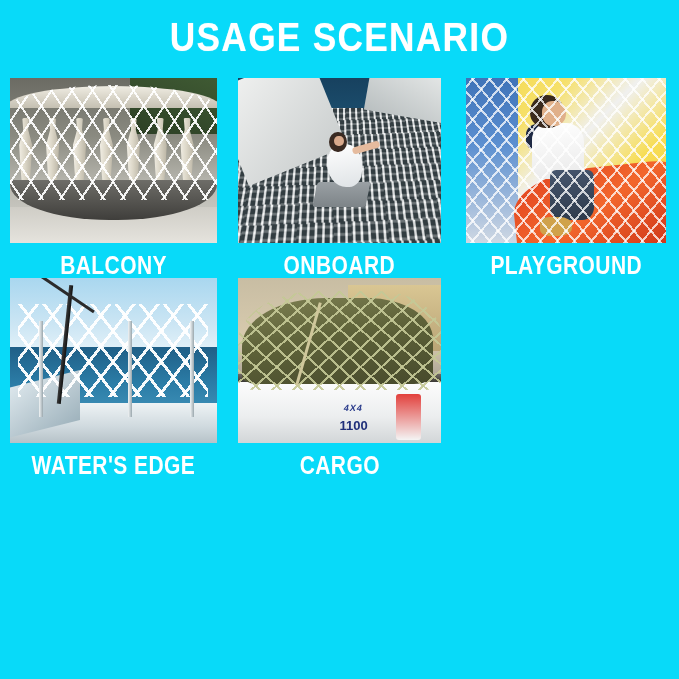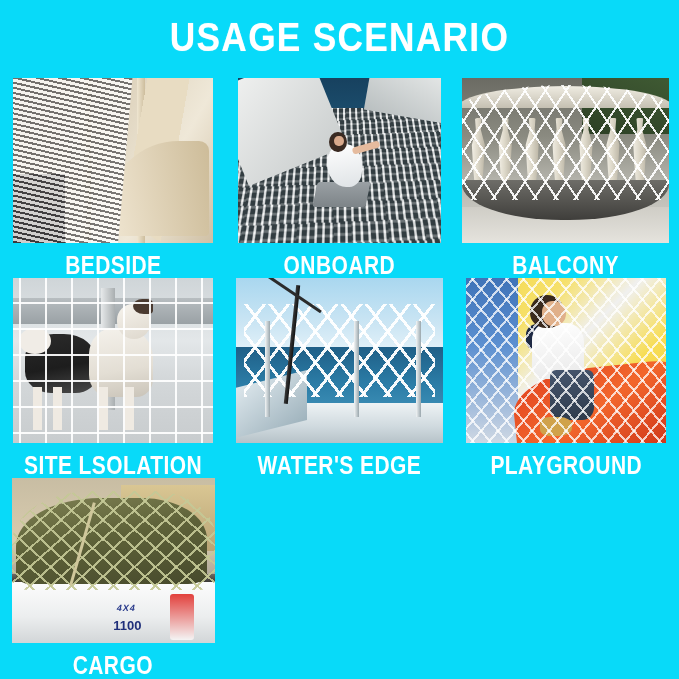--- a/index.html
+++ b/index.html
@@ -261,119 +261,89 @@
 </head>
 <body>
 
 <div id="poster">
 
   <div id="poster-title">USAGE SCENARIO</div>
 
   <div id="grid">
 
 
-    <div class="cell cell-1">
-      <div class="photo">
-        <div class="layer bd-bg"></div>
-        <div class="bd-post" style="left:34%;top:0;width:5%;height:100%;"></div>
-        <div class="bd-post" style="left:62%;top:0;width:4%;height:100%;"></div>
-        <div class="bd-curve"></div>
-        <div class="bd-curve2"></div>
-        <div class="bd-dark"></div>
-        <div class="bd-mesh"></div>
-      </div>
-      <div class="caption">BEDSIDE</div>
-    </div>
-
-    <div class="cell cell-2">
-      <div class="photo">
-        <div class="layer ob-water"></div>
-        <div class="ob-tramp"></div>
-        <div class="ob-deck"></div>
-        <div class="ob-deck2"></div>
-        <div class="ob-pillow"></div>
-        <div class="ob-girl-body"></div>
-        <div class="ob-arm"></div>
-        <div class="ob-girl-head"></div>
-        <div class="ob-girl-face"></div>
-      </div>
-      <div class="caption">ONBOARD</div>
-    </div>
 
     <div class="cell cell-3">
       <div class="photo">
         <div class="layer bl-bg"></div>
         <div class="bl-green"></div>
         <div class="bl-floor"></div>
         <div class="bl-col" style="left:4%;"></div>
         <div class="bl-col" style="left:17%;"></div>
         <div class="bl-col" style="left:30%;"></div>
         <div class="bl-col" style="left:43%;"></div>
         <div class="bl-col" style="left:56%;"></div>
         <div class="bl-col" style="left:69%;"></div>
         <div class="bl-col" style="left:82%;"></div>
         <div class="bl-base"></div>
         <div class="bl-top"></div>
         <div class="bl-net"></div>
       </div>
       <div class="caption">BALCONY</div>
     </div>
 
-    <div class="cell cell-4">
-      <div class="photo">
-        <div class="layer si-bg"></div>
-        <div class="si-wall"></div>
-        <div class="si-pole"></div>
-        <div class="si-dog1"></div>
-        <div class="si-dog1h"></div>
-        <div class="si-dog2"></div>
-        <div class="si-dog2h"></div>
-        <div class="si-ear"></div>
-        <div class="si-leg" style="left:10%;"></div>
-        <div class="si-leg" style="left:20%;"></div>
-        <div class="si-leg" style="left:43%;"></div>
-        <div class="si-leg" style="left:56%;"></div>
-        <div class="nets"></div>
-      </div>
-      <div class="caption">SITE LSOLATION</div>
-    </div>
-
+    <div class="cell cell-2">
+      <div class="photo">
+        <div class="layer ob-water"></div>
+        <div class="ob-tramp"></div>
+        <div class="ob-deck"></div>
+        <div class="ob-deck2"></div>
+        <div class="ob-pillow"></div>
+        <div class="ob-girl-body"></div>
+        <div class="ob-arm"></div>
+        <div class="ob-girl-head"></div>
+        <div class="ob-girl-face"></div>
+      </div>
+      <div class="caption">ONBOARD</div>
+    </div>
+
+
+
+    <div class="cell cell-7">
+      <div class="photo">
+        <div class="layer pg-bg"></div>
+        <div class="pg-blue"></div>
+        <div class="pg-red"></div>
+        <div class="pg-kid-sleeve"></div>
+        <div class="pg-kid-body"></div>
+        <div class="pg-pants"></div>
+        <div class="pg-shoe"></div>
+        <div class="pg-kid-head"></div>
+        <div class="pg-kid-face"></div>
+        <div class="pg-net"></div>
+      </div>
+      <div class="caption">PLAYGROUND</div>
+    </div>
 
     <div class="cell cell-6">
       <div class="photo">
         <div class="we-sky"></div>
         <div class="we-sea"></div>
         <div class="we-deck"></div>
         <div class="we-hull"></div>
         <div class="we-net"></div>
         <div class="we-post" style="left:14%;"></div>
         <div class="we-post" style="left:57%;"></div>
         <div class="we-post" style="left:87%;"></div>
         <div class="we-mast"></div>
         <div class="we-boom"></div>
       </div>
       <div class="caption">WATER'S EDGE</div>
     </div>
 
-    <div class="cell cell-7">
-      <div class="photo">
-        <div class="layer pg-bg"></div>
-        <div class="pg-blue"></div>
-        <div class="pg-red"></div>
-        <div class="pg-kid-sleeve"></div>
-        <div class="pg-kid-body"></div>
-        <div class="pg-pants"></div>
-        <div class="pg-shoe"></div>
-        <div class="pg-kid-head"></div>
-        <div class="pg-kid-face"></div>
-        <div class="pg-net"></div>
-      </div>
-      <div class="caption">PLAYGROUND</div>
-    </div>
-
     <div class="cell cell-8">
       <div class="photo">
         <div class="layer cg-bg"></div>
         <div class="cg-wall"></div>
         <div class="cg-truck"></div>
         <div class="cg-rail"></div>
         <div class="cg-load"></div>
         <div class="cg-net"></div>
         <div class="cg-rope"></div>
         <div class="cg-light"></div>

